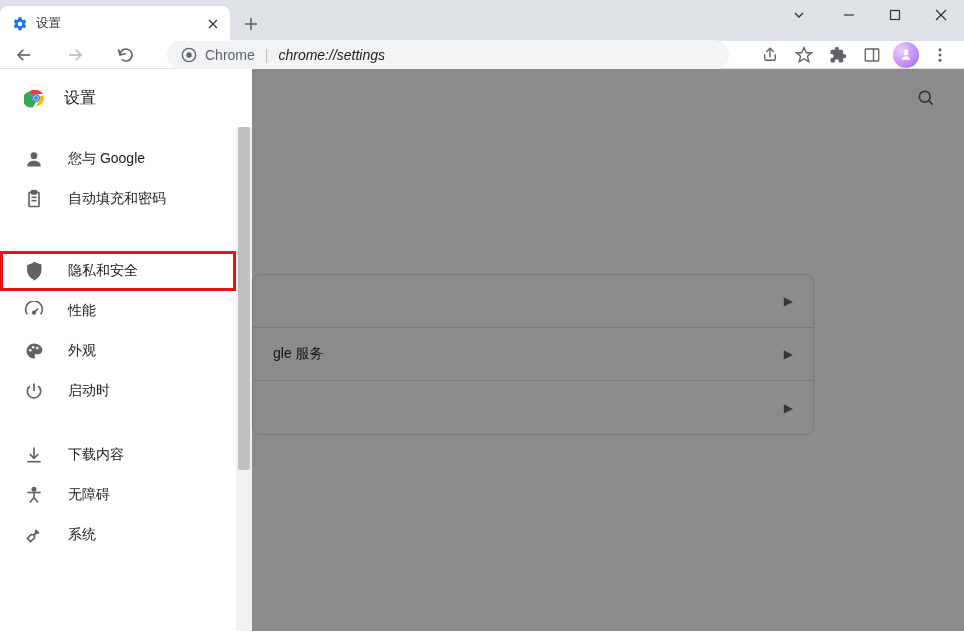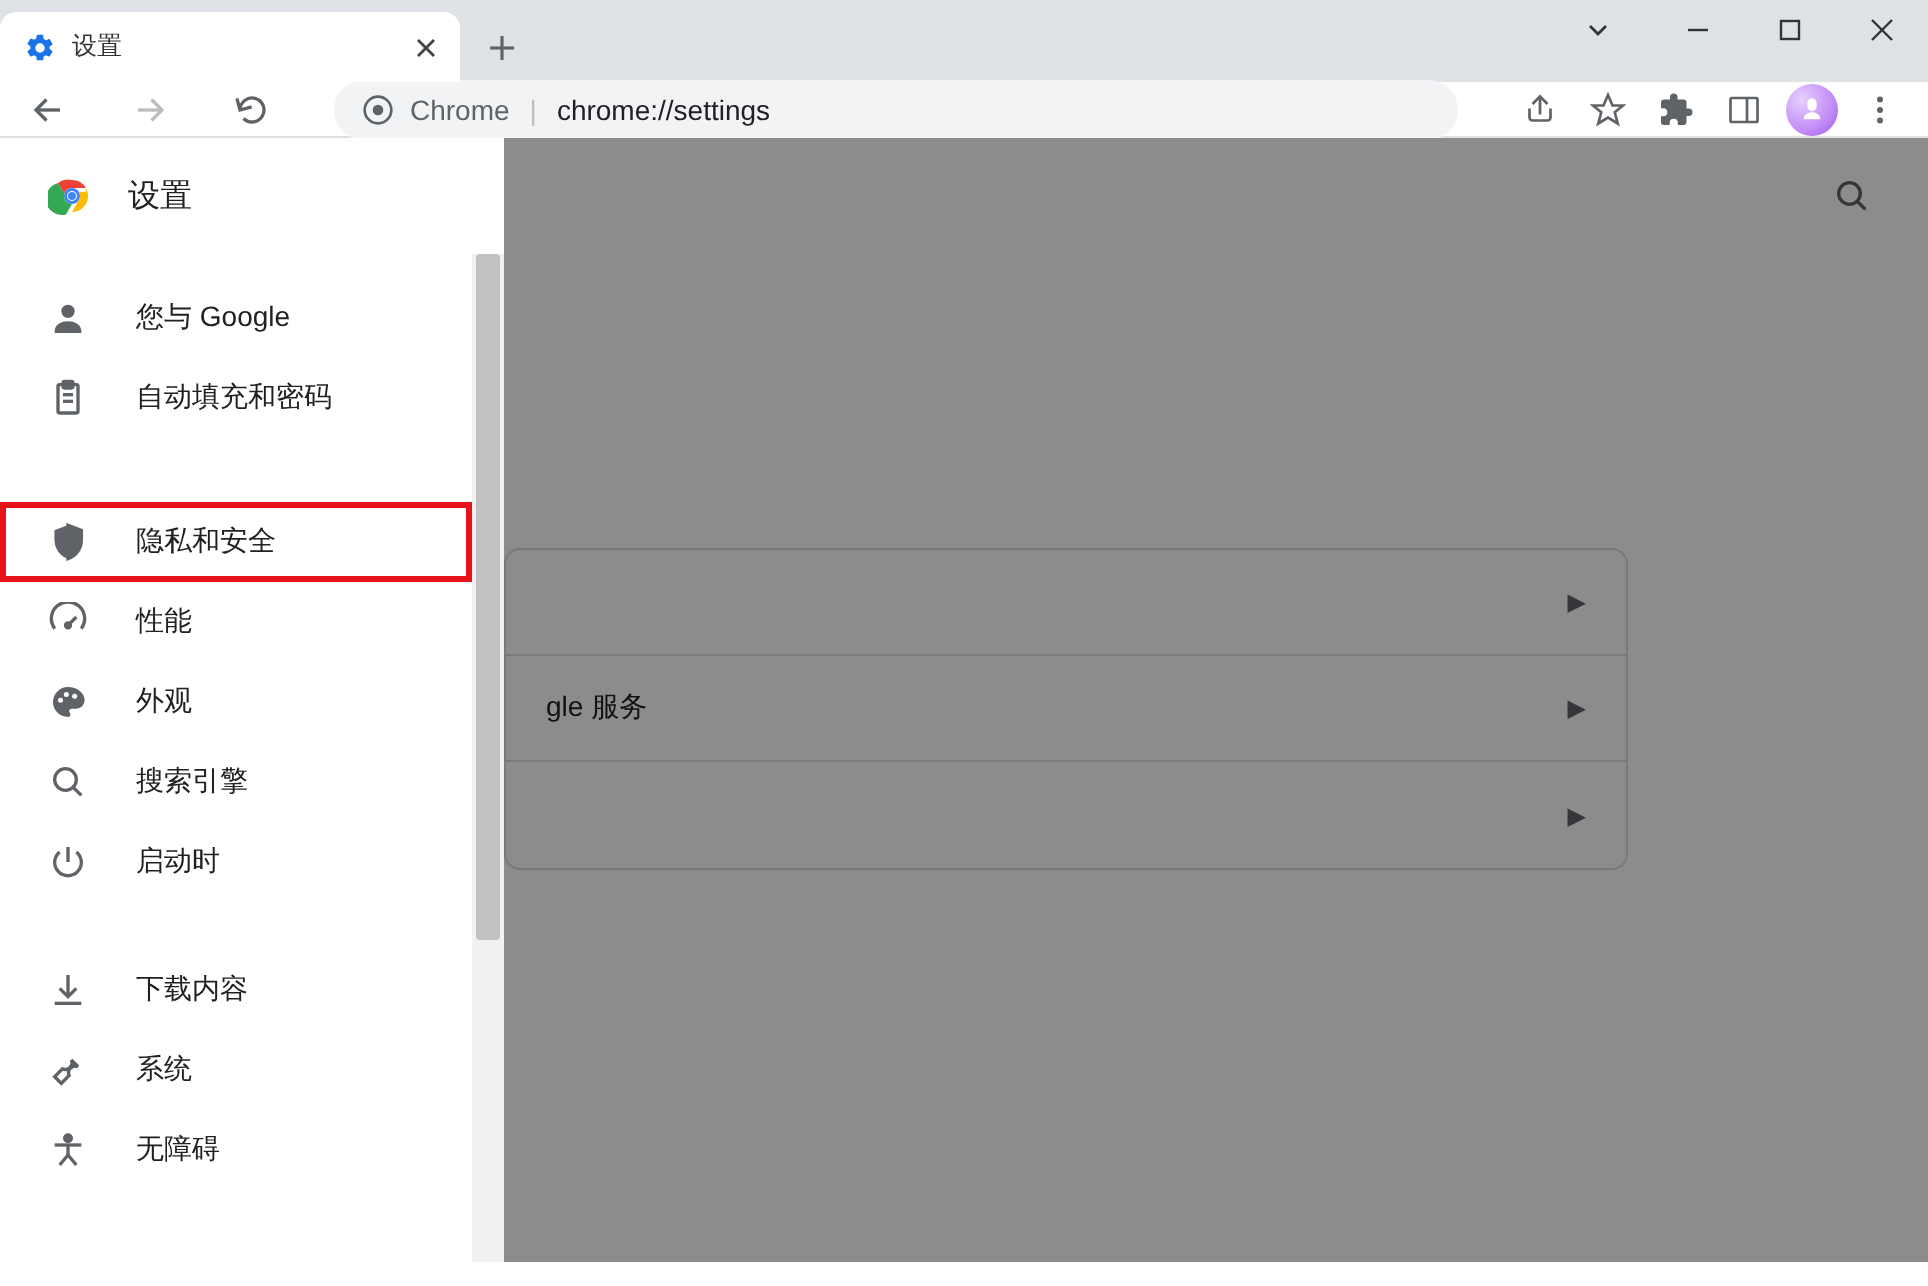--- a/index.html
+++ b/index.html
@@ -18,21 +18,21 @@
     .win-btn svg { width: 12px; height: 12px; }
     .chev-down { margin-right: 4px; }
     
     
     .toolbar { height: 28px; background: #fff; border-bottom: 1px solid #e0e0e0; display: flex; align-items: center; padding: 0 8px; gap: 19px; }
     .tbtn { width: 32px; height: 32px; display: flex; align-items: center; justify-content: center; border-radius: 50%; color: #5f6368; }
     .tbtn.disabled { color: #bdbdbd; }
     .omnibox { flex: 1; height: 30px; background: #f1f3f4; border-radius: 15px; display: flex; align-items: center; padding: 0 14px; gap: 10px; margin: 0 6px; font-size: 14px; color: #5f6368; }
     .omnibox .chrome-chip { color: #5f6368; display: flex; align-items: center; gap: 8px; }
     .omnibox .sep { color: #c0c0c0; }
-    .omnibox .url-text { color: #202124; }
+    .omnibox .url-text { color: #202124; font-style: italic; }
     .right-icons { display: flex; align-items: center; gap: 2px; }
     .avatar { width: 26px; height: 26px; border-radius: 50%; background: radial-gradient(circle at 30% 30%, #e6cffd, #c48cf7 60%, #9b5ae0); display: flex; align-items: center; justify-content: center; color: #fff; font-size: 12px; }
     
     
     .page { display: flex; height: calc(643px - 81px); position: relative; }
     
     
     .sidebar { width: 252px; background: #fff; display: flex; flex-direction: column; position: relative; z-index: 10; }
     .sidebar-header { height: 58px; display: flex; align-items: center; padding-left: 24px; gap: 16px; }
     .chrome-logo { width: 24px; height: 24px; }
@@ -251,65 +251,56 @@
                 <circle cx="7.5" cy="11" r="1.5" fill="#fff"></circle>
                 <circle cx="11" cy="7.5" r="1.5" fill="#fff"></circle>
                 <circle cx="16" cy="8.5" r="1.5" fill="#fff"></circle>
               </svg>
             </span>
           <span>外观</span>
         </div>
         <div class="sb-item">
           <span class="sb-icon">
               <svg width="20" height="20" viewBox="0 0 24 24" fill="none" stroke="#5f6368" stroke-width="2">
-                <circle cx="10.5" cy="10.5" r="6.5"></circle>
-                <line x1="20" y1="20" x2="15.2" y2="15.2"></line>
-              </svg>
-            </span>
-          <span>搜索引擎</span>
-        </div>
-        <div class="sb-item">
-          <span class="sb-icon">
-              <svg width="20" height="20" viewBox="0 0 24 24" fill="none" stroke="#5f6368" stroke-width="2">
                 <path d="M7 6a8 8 0 1010 0"></path>
                 <line x1="12" y1="3" x2="12" y2="12"></line>
               </svg>
             </span>
           <span>启动时</span>
         </div>
         <div class="sb-divider"></div>
         <div class="sb-item">
           <span class="sb-icon">
               <svg width="20" height="20" viewBox="0 0 24 24" fill="none" stroke="#5f6368" stroke-width="2">
                 <line x1="12" y1="3" x2="12" y2="15"></line>
                 <polyline points="7,11 12,16 17,11"></polyline>
                 <line x1="4" y1="20" x2="20" y2="20"></line>
               </svg>
             </span>
           <span>下载内容</span>
-        </div>
-        <div class="sb-item">
-          <span class="sb-icon">
-              <svg width="20" height="20" viewBox="0 0 24 24" fill="none" stroke="#5f6368" stroke-width="2">
-                <path d="M14 6a4 4 0 01-5.3 5.3L4 16l4 4 4.7-4.7A4 4 0 0118 10l-4-4z"></path>
-              </svg>
-            </span>
-          <span>系统</span>
         </div>
         <div class="sb-item">
           <span class="sb-icon">
               <svg width="20" height="20" viewBox="0 0 24 24" fill="none" stroke="#5f6368" stroke-width="2">
                 <circle cx="12" cy="5" r="2" fill="#5f6368"></circle>
                 <line x1="4" y1="9" x2="20" y2="9"></line>
                 <line x1="12" y1="9" x2="12" y2="15"></line>
                 <line x1="12" y1="15" x2="7" y2="21"></line>
                 <line x1="12" y1="15" x2="17" y2="21"></line>
               </svg>
             </span>
           <span>无障碍</span>
+        </div>
+        <div class="sb-item">
+          <span class="sb-icon">
+              <svg width="20" height="20" viewBox="0 0 24 24" fill="none" stroke="#5f6368" stroke-width="2">
+                <path d="M14 6a4 4 0 01-5.3 5.3L4 16l4 4 4.7-4.7A4 4 0 0118 10l-4-4z"></path>
+              </svg>
+            </span>
+          <span>系统</span>
         </div>
       </div>
       <div class="sb-scrollbar">
         <div class="sb-thumb"></div>
       </div>
     </div>
   </div>
 
   <div class="main">
     <div class="main-inner">

